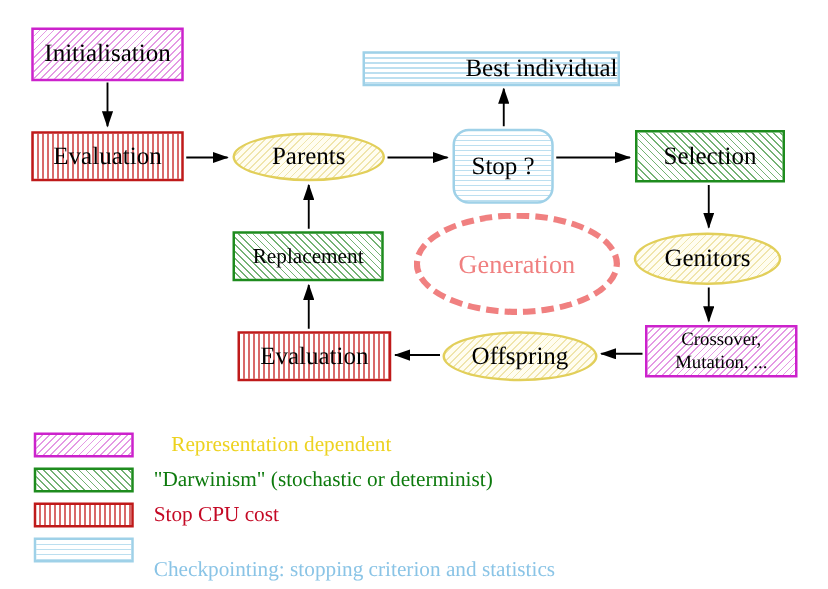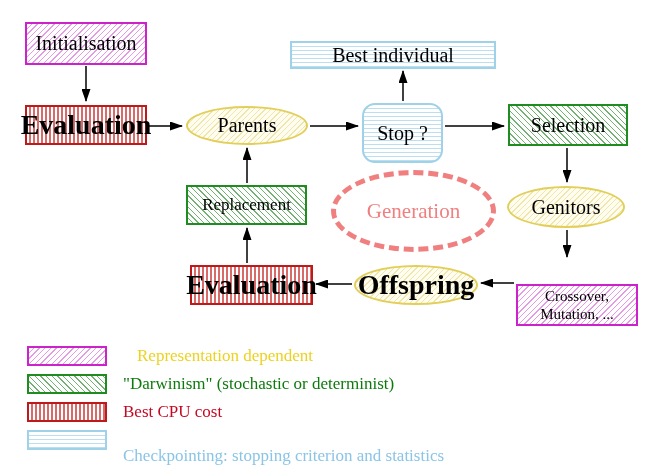--- a/index.html
+++ b/index.html
@@ -35,22 +35,22 @@
     background:repeating-linear-gradient(90deg,#fff 0px,#fff 2.5px,var(--red-hatch,#d96a6a) 2.5px,var(--red-hatch,#d96a6a) 4px);
   }
   .stripe-blue{
     border:2px solid var(--blue,#9fd1e8);
     background:repeating-linear-gradient(180deg,#fff 0px,#fff 3px,var(--blue-hatch,#bcdff0) 3px,var(--blue-hatch,#bcdff0) 4px);
   }
   .ellipse-yellow{
     border:2px solid var(--yellow-border,#e2cf5a); border-radius:50%;
     background:repeating-linear-gradient(135deg,var(--yellow-bg,#fffdf0) 0px,var(--yellow-bg,#fffdf0) 3px,var(--yellow-hatch,#f0e5ac) 3px,var(--yellow-hatch,#f0e5ac) 4px);
   }
-  .fs20{font-size:20px;} .fs21{font-size:28px;font-weight:bold;} .fs17{font-size:17px;}
-  .node.crossover{flex-direction:column;font-size:15px;line-height:18px;margin-top:24px;}
+  .fs20{font-size:20px;} .fs21{font-size:20px;} .fs17{font-size:17px;}
+  .node.crossover{flex-direction:column;font-size:15px;line-height:18px;}
   .node.stop{border-radius:13px;}
   .node.generation{
     border:5px dashed var(--salmon,#f08080); border-radius:50%;
     color:var(--salmon,#f08080); font-size:21px; background:transparent;
   }
   .legend{position:absolute; left:27px; top:346px;}
   .legend-row{display:flex; align-items:center; height:20px; margin-bottom:8px; font-size:17px; white-space:nowrap;}
   .swatch{width:80px; height:20px; box-sizing:border-box; margin-right:16px; flex:0 0 auto;}
   .lg-magenta{color:var(--magenta,#cc22cc);}
   .lg-yellow{color:var(--yellow-text,#edd21f); margin-left:14px;}
@@ -89,21 +89,21 @@
   </div>
 
   <div class="node stripe-red fs21" style="left:25px;top:105px;width:122px;height:40px;">
     <span>Evaluation</span>
   </div>
 
   <div class="node ellipse-yellow fs20" style="left:186px;top:106px;width:122px;height:39px;">
     <span>Parents</span>
   </div>
 
-  <div class="node stripe-blue fs20" style="left:290px;top:41px;width:206px;height:28px;">
+  <div class="node stripe-blue fs20" style="left:290px;top:41px;width:206px;height:28px;justify-content:flex-end;">
     <span>Best individual</span>
   </div>
 
   <div class="node stripe-blue stop fs20" style="left:362px;top:103px;width:81px;height:60px;">
     <span>Stop ?</span>
   </div>
 
   <div class="node hatch-green fs20" style="left:508px;top:104px;width:120px;height:42px;">
     <span>Selection</span>
   </div>
@@ -137,21 +137,21 @@
     <div class="legend-row">
       <span class="swatch hatch-magenta"></span>
       <span class="lg-yellow">Representation dependent</span>
     </div>
     <div class="legend-row">
       <span class="swatch hatch-green"></span>
       <span class="lg-green">"Darwinism" (stochastic or determinist)</span>
     </div>
     <div class="legend-row">
       <span class="swatch stripe-red"></span>
-      <span class="lg-red">Best CPU cost</span>
+      <span class="lg-red">Stop CPU cost</span>
     </div>
     <div class="legend-row">
       <span class="swatch stripe-blue"></span>
       <span class="lg-blue">Checkpointing: stopping criterion and statistics</span>
     </div>
   </div>
 
 </div>
 
 </body></html>

